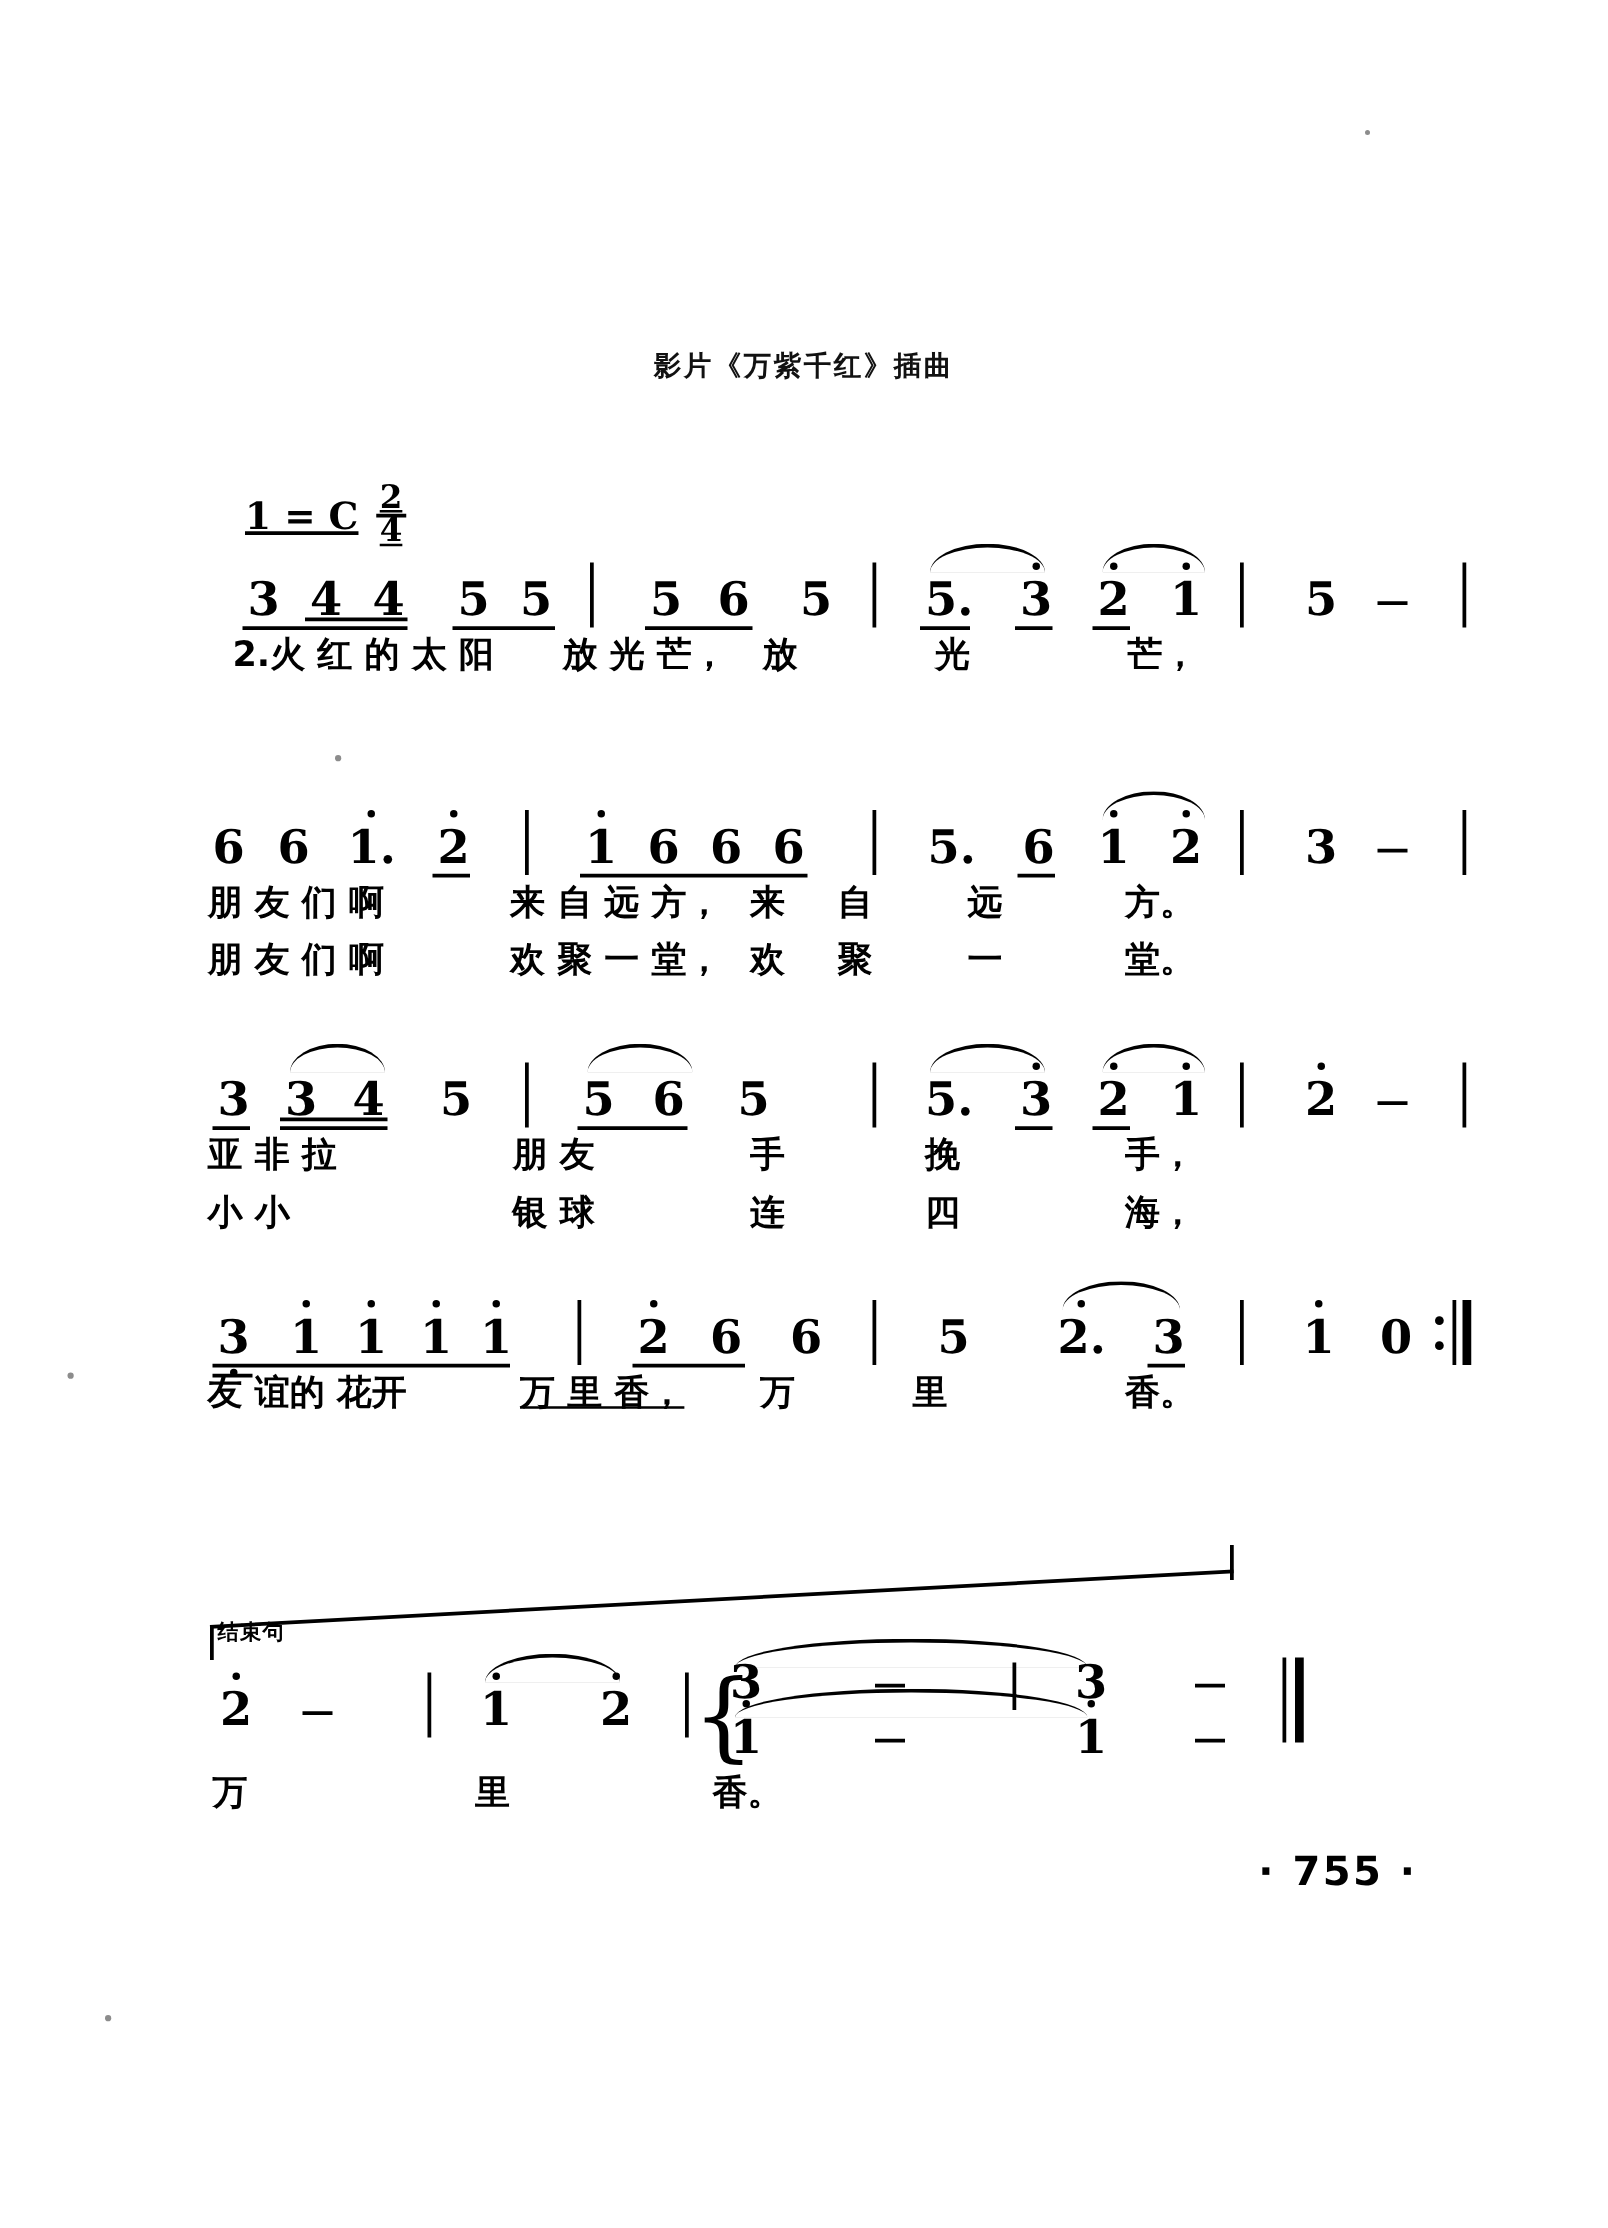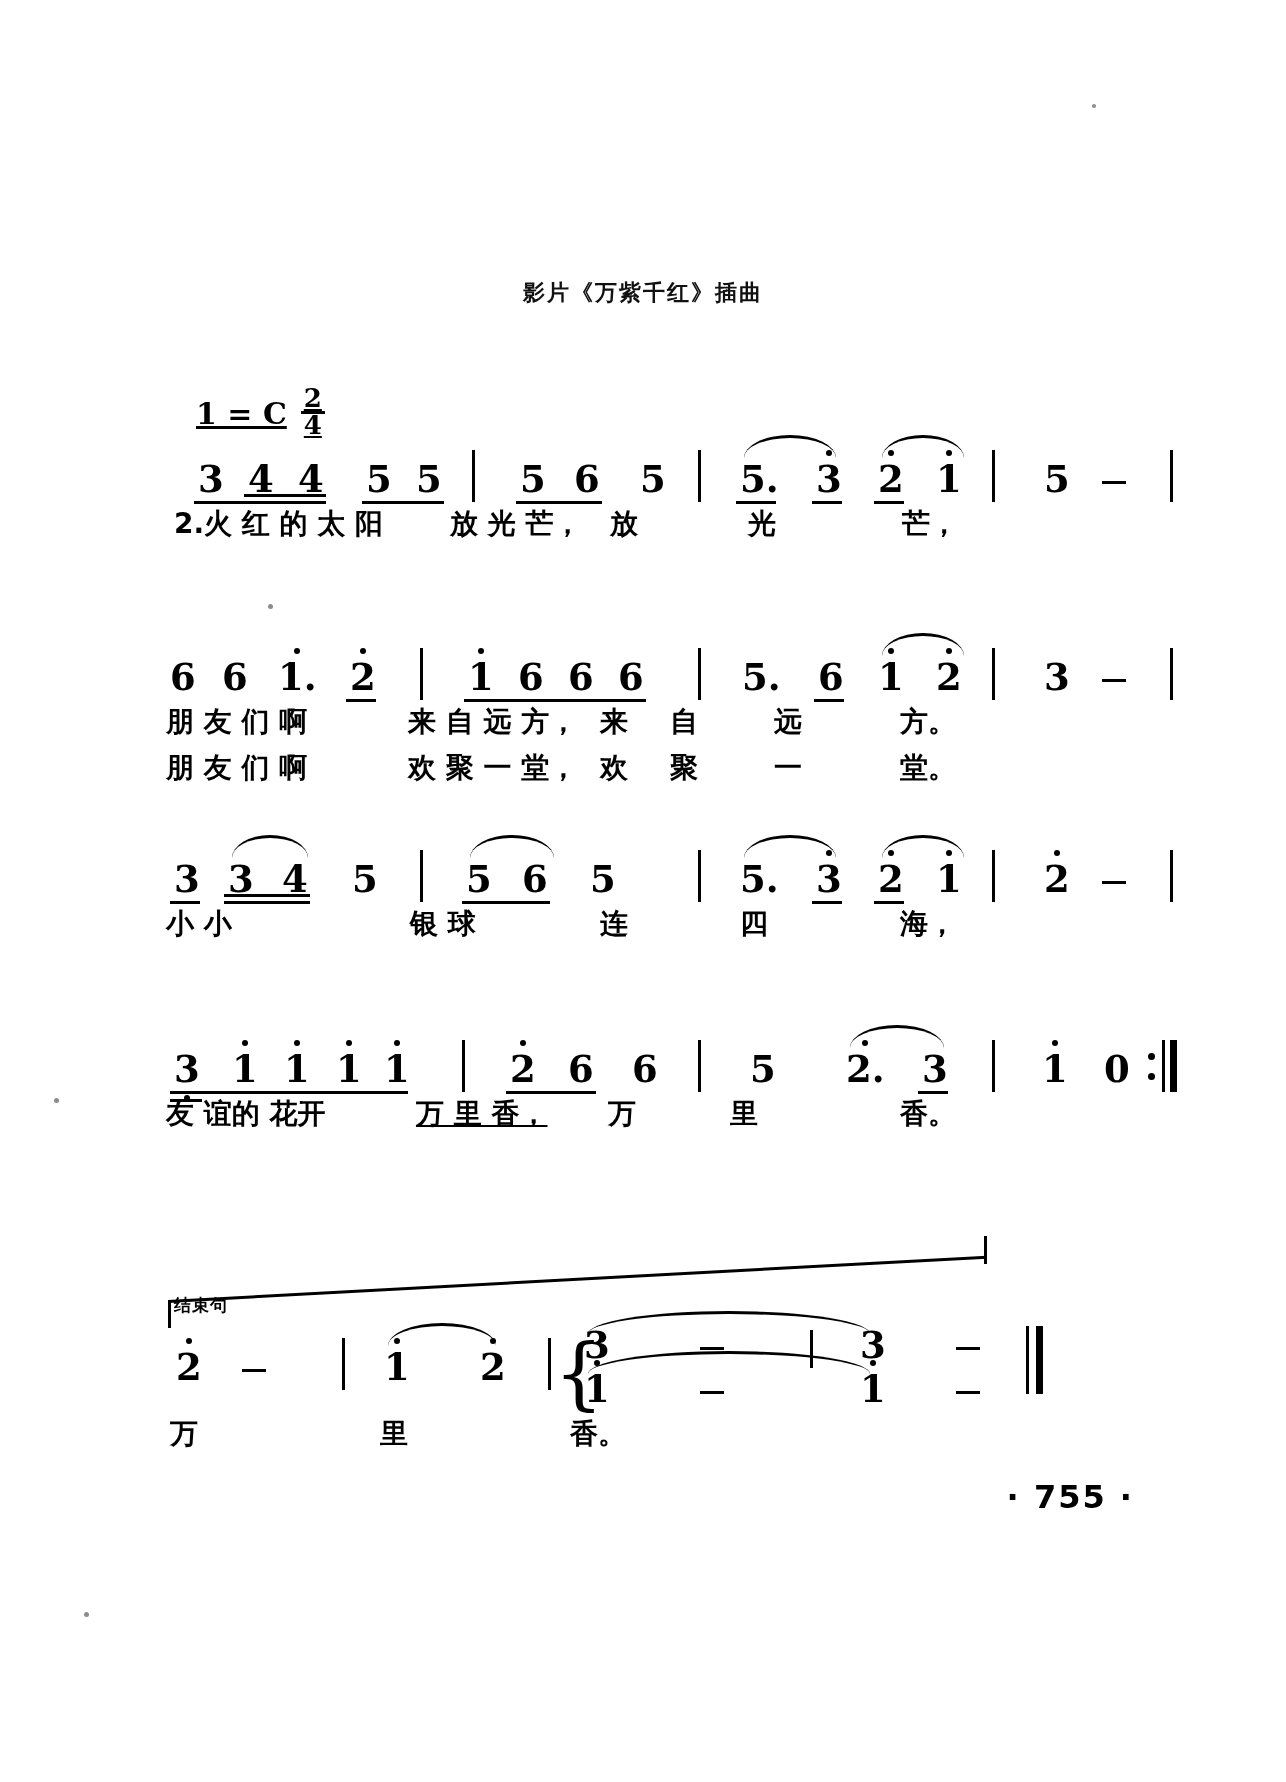--- a/index.html
+++ b/index.html
@@ -267,21 +267,21 @@
 
       <div class="bar" style="left:822px;"></div>
 
       <span class="n" style="left:874px;">5</span>
       <div class="dash" style="left:932px;"></div>
 
       <div class="bar" style="left:1000px;"></div>
     </div>
 
     <div class="lyricrow">
-      <span class="ly" style="left:4px;text-align:center;">2.火 红 的  太 阳</span>
+      <span class="ly" style="left:16px;text-align:center;">2.火 红 的  太 阳</span>
       <span class="ly" style="left:280px;">放 光 芒，</span>
       <span class="ly" style="left:440px;">放</span>
       <span class="ly" style="left:578px;">光</span>
       <span class="ly" style="left:732px;">芒，</span>
     </div>
   </div>
 
   <div class="system" style="top:638px;">
     <div class="noterow">
       <span class="n" style="left:0px;">6</span>
@@ -367,20 +367,27 @@
 
       <div class="bar" style="left:822px;"></div>
 
       <span class="n" style="left:874px;">2<span class="odot-up"></span></span>
       <div class="dash" style="left:932px;"></div>
 
       <div class="bar" style="left:1000px;"></div>
     </div>
 
     <div class="lyricrow">
+      <span class="ly" style="left:-4px;">亚  非  拉</span>
+      <span class="ly" style="left:240px;">朋   友</span>
+      <span class="ly" style="left:430px;">手</span>
+      <span class="ly" style="left:570px;">挽</span>
+      <span class="ly" style="left:730px;">手，</span>
+    </div>
+    <div class="lyricrow">
       <span class="ly" style="left:-4px;">小     小</span>
       <span class="ly" style="left:240px;">银   球</span>
       <span class="ly" style="left:430px;">连</span>
       <span class="ly" style="left:570px;">四</span>
       <span class="ly" style="left:730px;">海，</span>
     </div>
   </div>
 
   <div class="system" style="top:1030px;">
     <div class="noterow">

